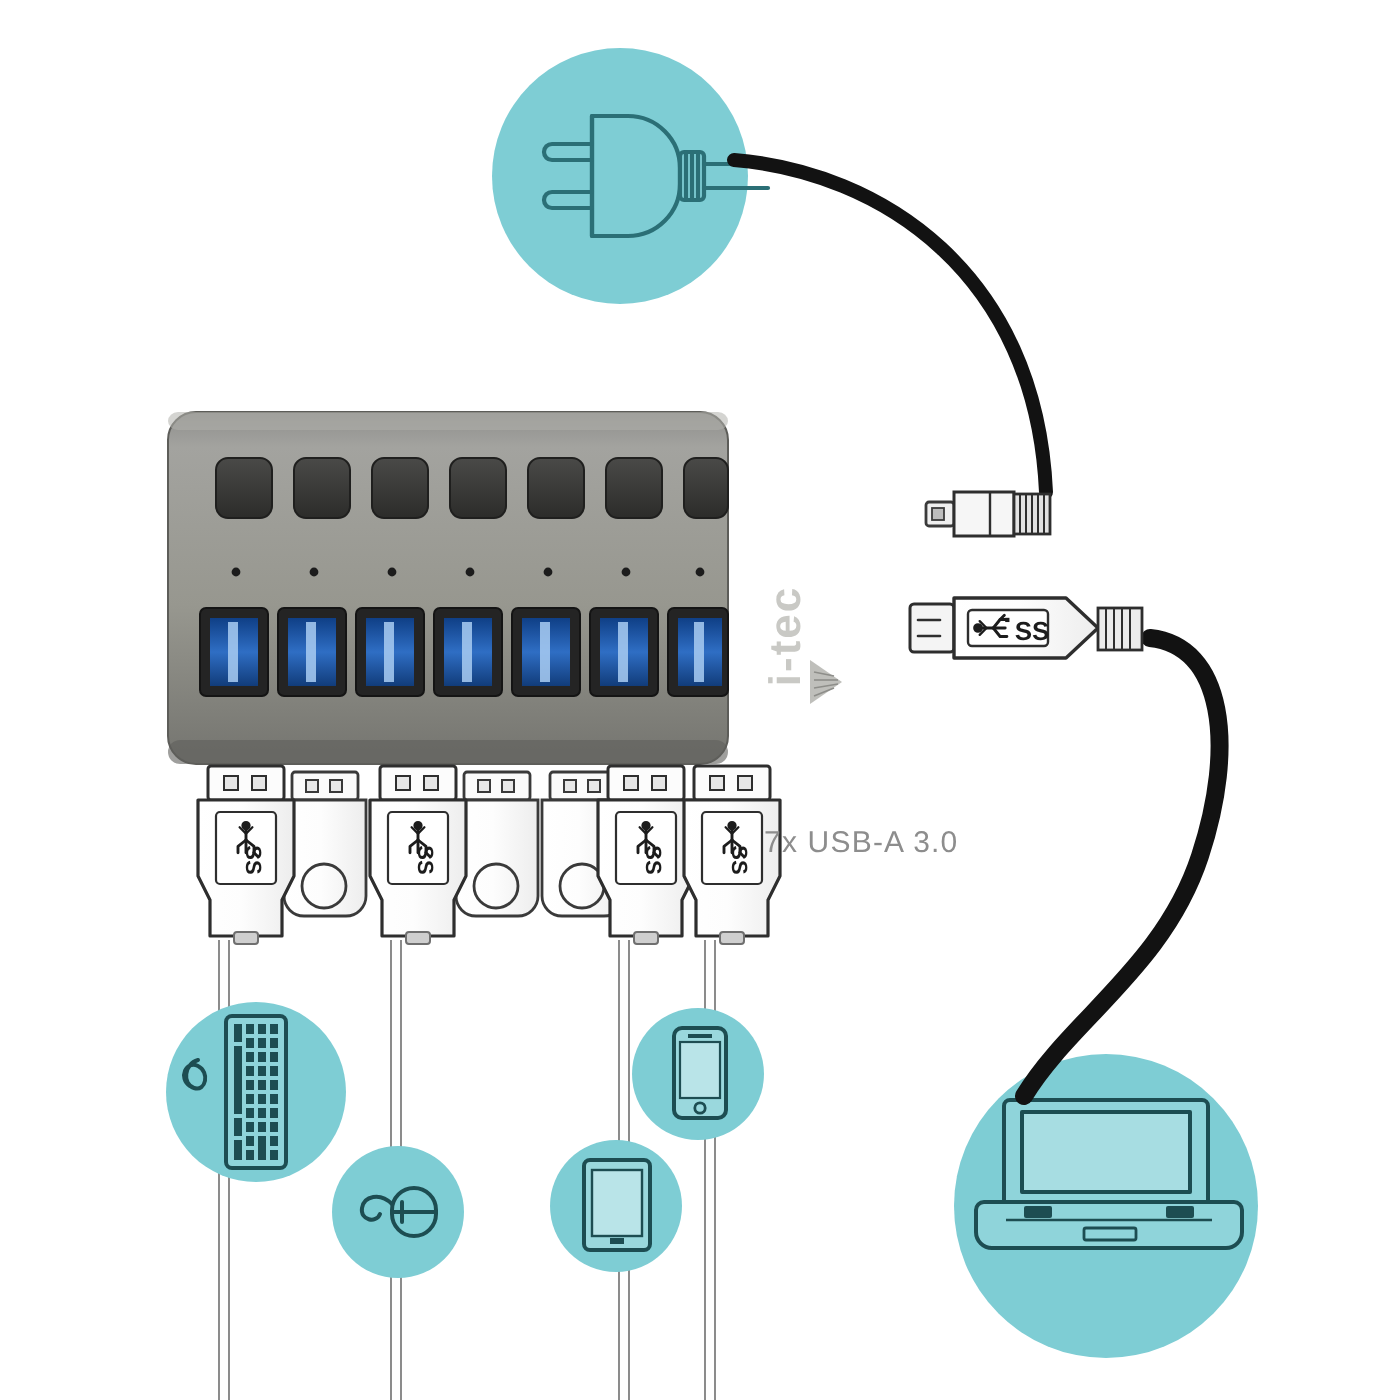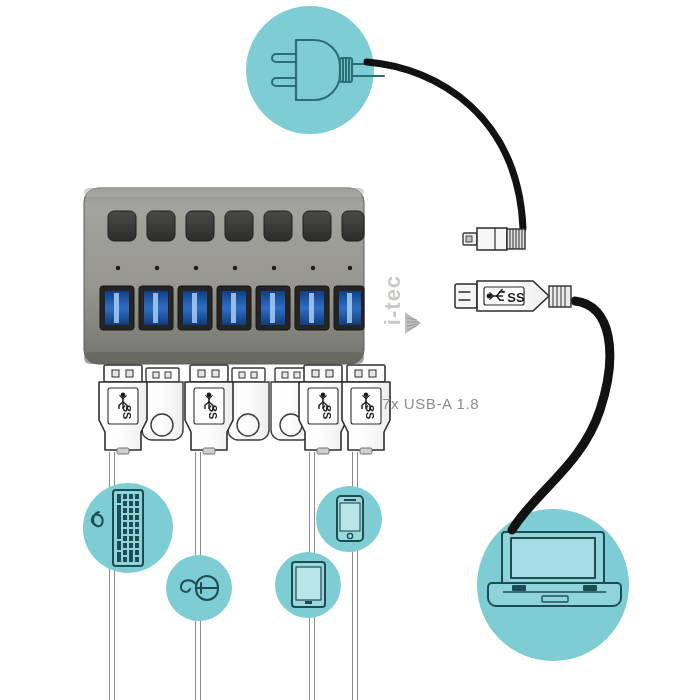--- a/index.html
+++ b/index.html
@@ -1,18 +1,18 @@
 <!DOCTYPE html>
 <html><head>
 <meta charset="utf-8">
 <style>
   html,body{margin:0;padding:0;background:#ffffff;}
   body{width:700px;height:700px;position:relative;overflow:hidden;
        font-family:"Liberation Sans",sans-serif;}
-  #stage{position:absolute;left:0;top:0;width:700px;height:624px;}
+  #stage{position:absolute;left:0;top:18px;width:700px;height:624px;}
   #stage svg{position:absolute;left:0;top:0;}
   .lbl{position:absolute;color:#8d8d8d;font-size:15px;letter-spacing:.6px;
        font-family:"Liberation Sans",sans-serif;white-space:nowrap;}
   #usbLabel{left:382px;top:395px;}
 </style>
 </head>
 <body>
 
 <div id="stage">
 
@@ -372,15 +372,15 @@
   </g>
 
   <g fill="#cfcfcf" stroke="#6f6f6f" stroke-width="1">
     <rect x="117" y="448" width="12" height="6" rx="1.5"></rect>
     <rect x="203" y="448" width="12" height="6" rx="1.5"></rect>
     <rect x="317" y="448" width="12" height="6" rx="1.5"></rect>
     <rect x="360" y="448" width="12" height="6" rx="1.5"></rect>
   </g>
 </svg>
 
-<div class="lbl" id="usbLabel">7x USB-A 1.8</div>
+<div class="lbl" id="usbLabel">7x USB-A 3.0</div>
 
 </div>
 
 </body></html>

